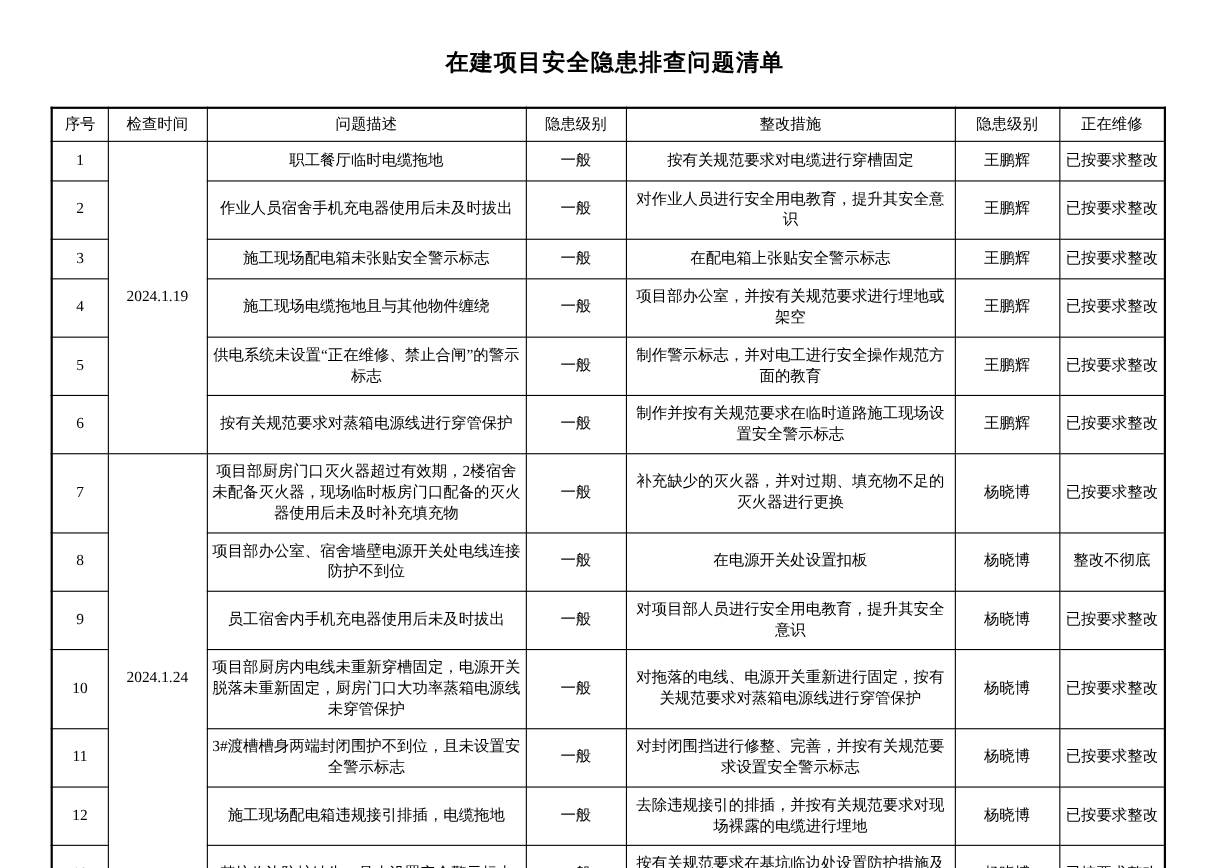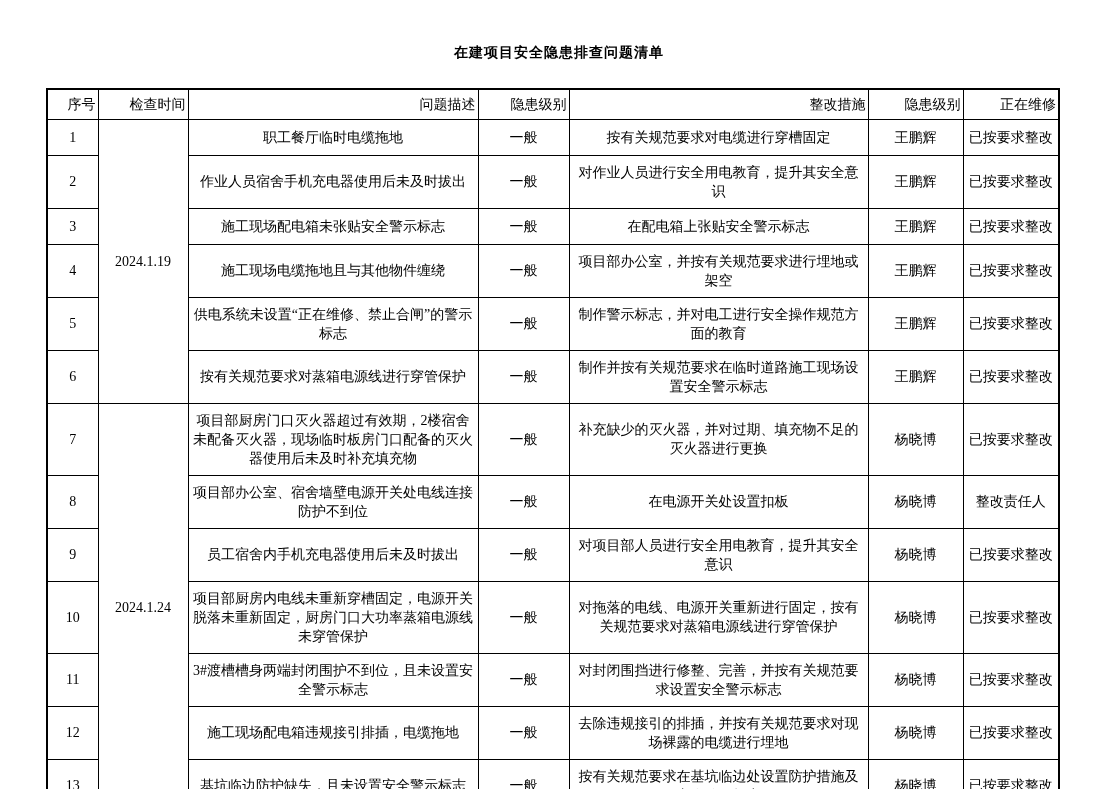--- a/index.html
+++ b/index.html
@@ -16,21 +16,21 @@
   }
   .page {
     width: 1118px;
     height: 789px;
     box-sizing: border-box;
     padding-top: 44px;
   }
   h1.doc-title {
     margin: 0 0 26px 0;
     text-align: center;
-    font-size: 14px;
+    font-size: 21px;
     font-weight: bold;
     letter-spacing: 1px;
     line-height: 1.3;
   }
   table.issues {
     border-collapse: collapse;
     table-layout: fixed;
     width: 1012px;
     margin-left: 46px;
     border: 2px solid #000000;
@@ -40,21 +40,21 @@
   table.issues td {
     border: 1px solid #000000;
     line-height: 19px;
     vertical-align: middle;
     box-sizing: border-box;
     padding: 7px 4px;
     word-break: break-all;
   }
   table.issues th {
     font-weight: normal;
-    text-align: right;
+    text-align: center;
     height: 30px;
     padding: 4px 2px;
   }
   td.c { text-align: center; }
   td.l { text-align: center; }
 </style>
 </head>
 <body>
 
 <div class="page">
@@ -140,21 +140,21 @@
         <td class="l">补充缺少的灭火器，并对过期、填充物不足的灭火器进行更换</td>
         <td class="c">杨晓博</td>
         <td class="c">已按要求整改</td>
       </tr>
       <tr style="height:50px">
         <td class="c">8</td>
         <td class="l">项目部办公室、宿舍墙壁电源开关处电线连接防护不到位</td>
         <td class="c">一般</td>
         <td class="l">在电源开关处设置扣板</td>
         <td class="c">杨晓博</td>
-        <td class="c">整改责任人</td>
+        <td class="c">整改不彻底</td>
       </tr>
       <tr style="height:42px">
         <td class="c">9</td>
         <td class="l">员工宿舍内手机充电器使用后未及时拔出</td>
         <td class="c">一般</td>
         <td class="l">对项目部人员进行安全用电教育，提升其安全意识</td>
         <td class="c">杨晓博</td>
         <td class="c">已按要求整改</td>
       </tr>
       <tr style="height:68px">

